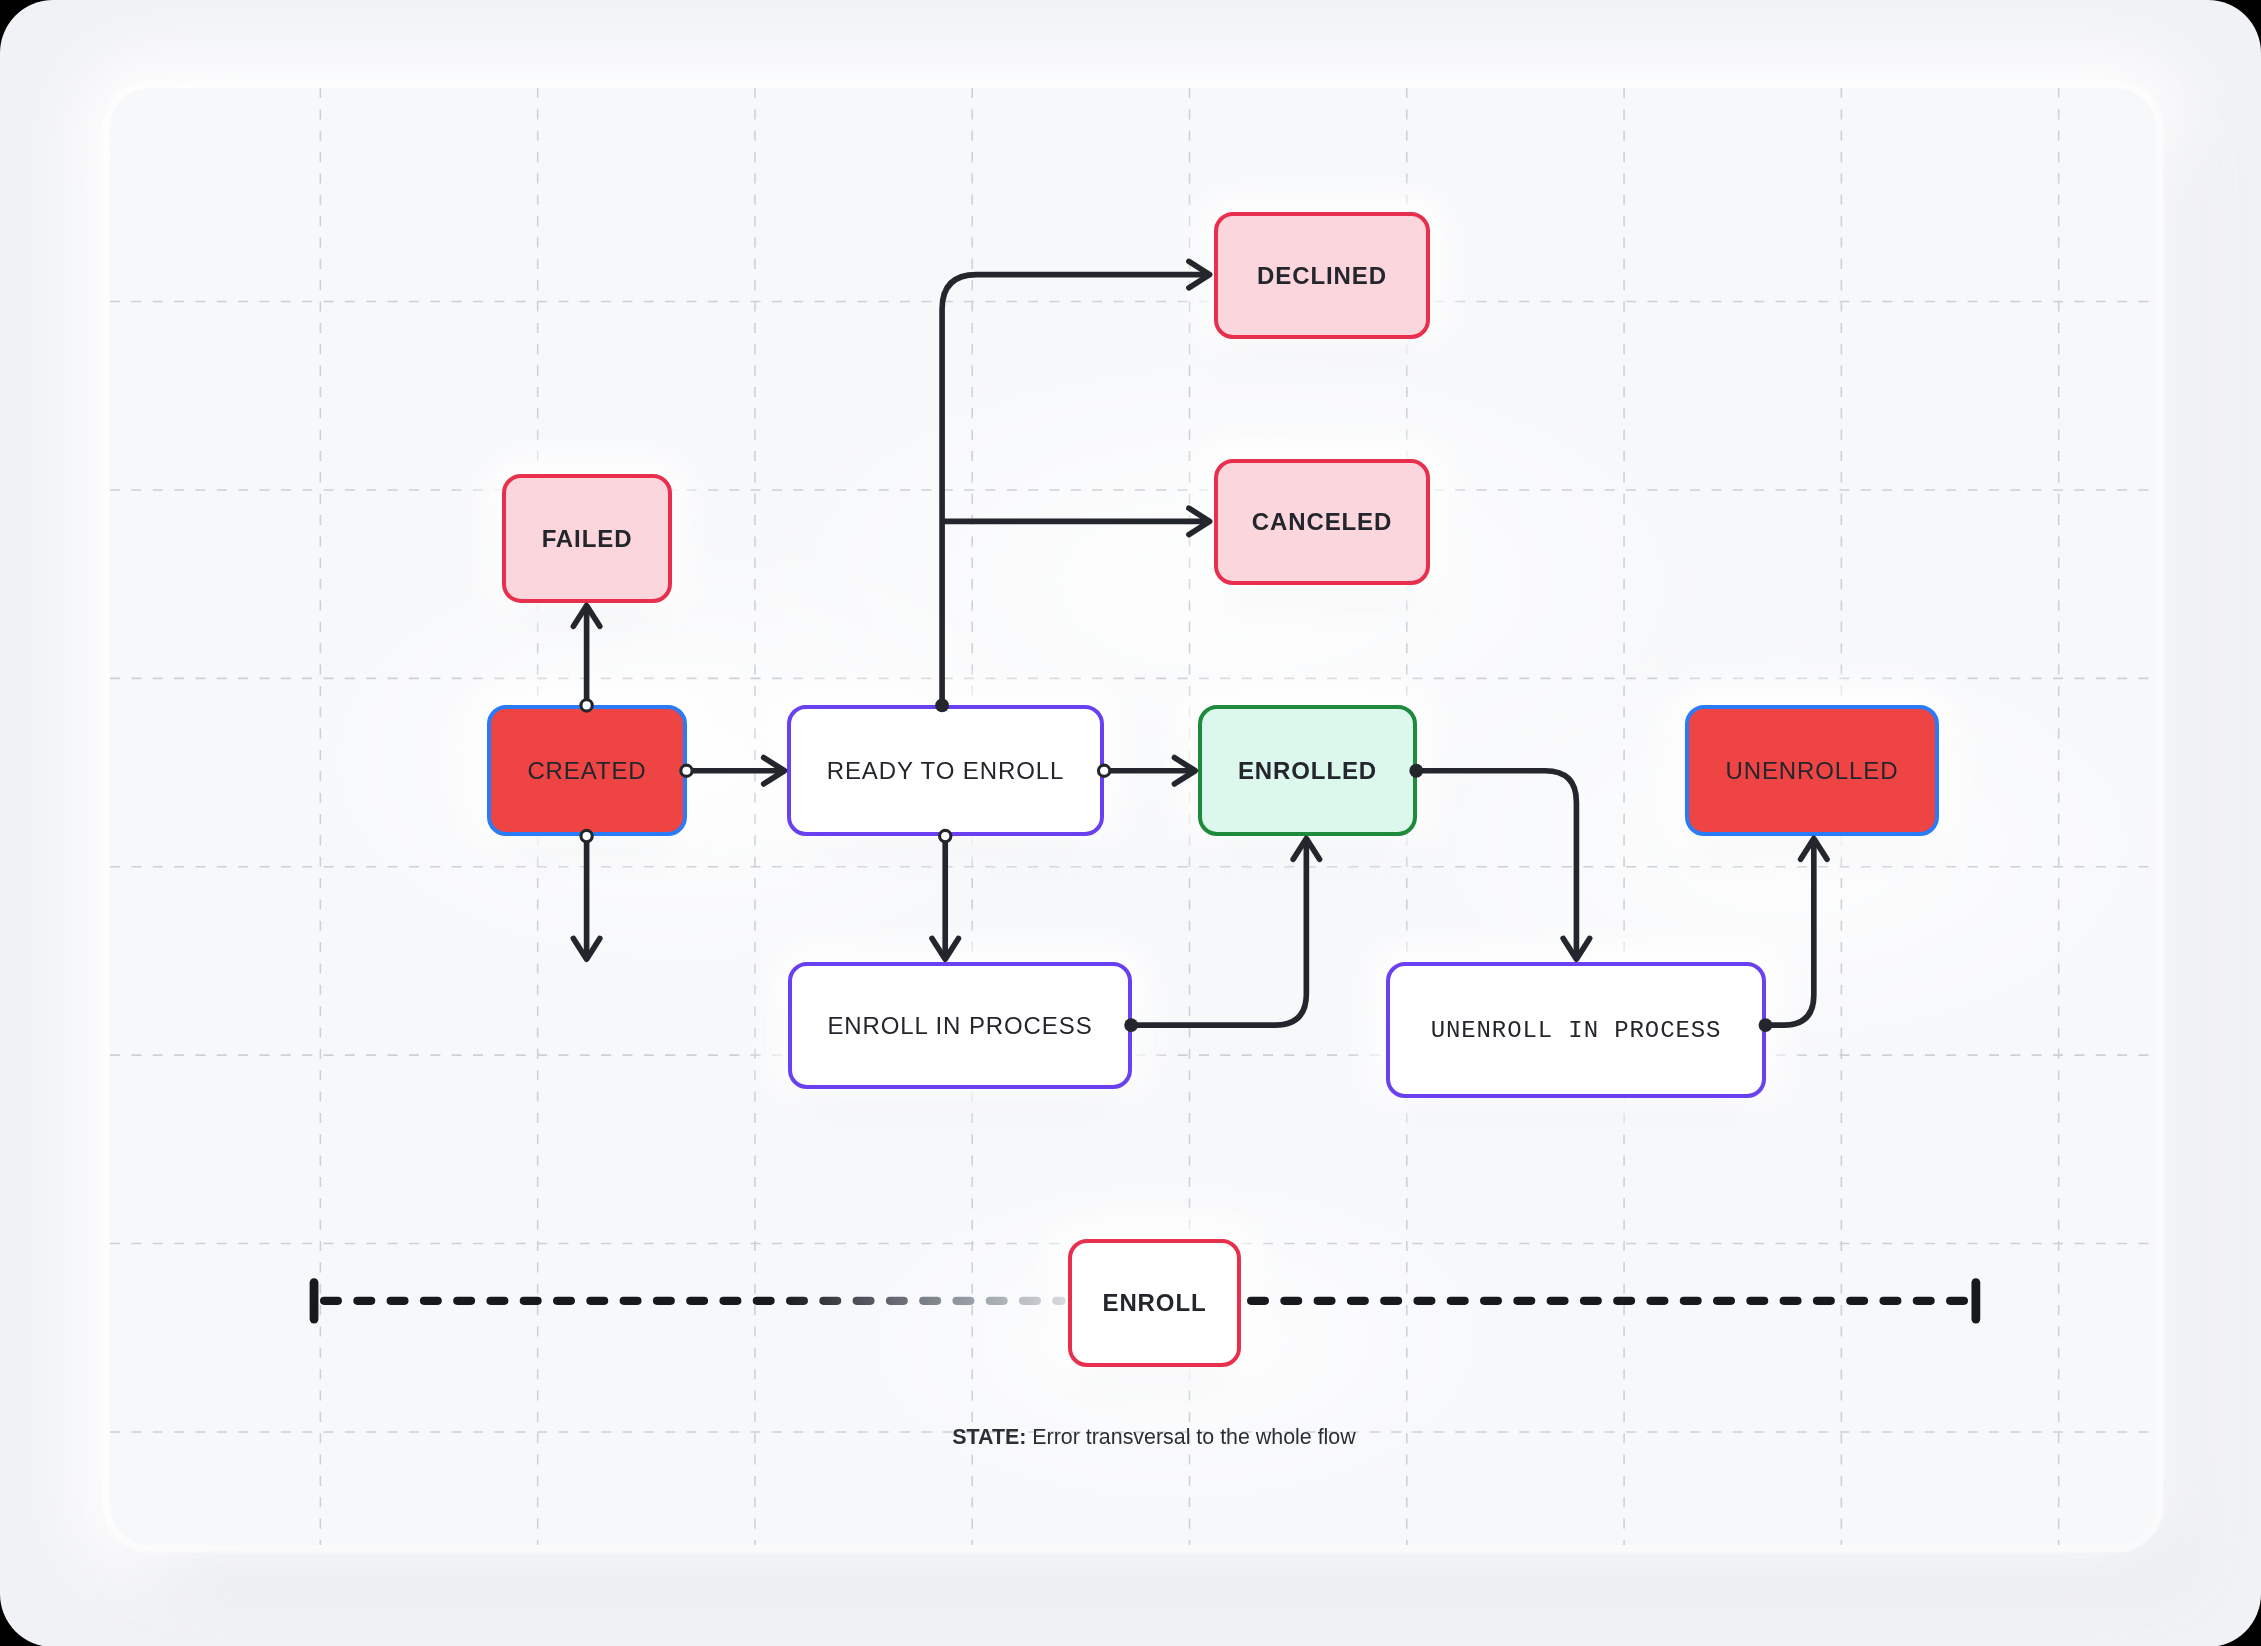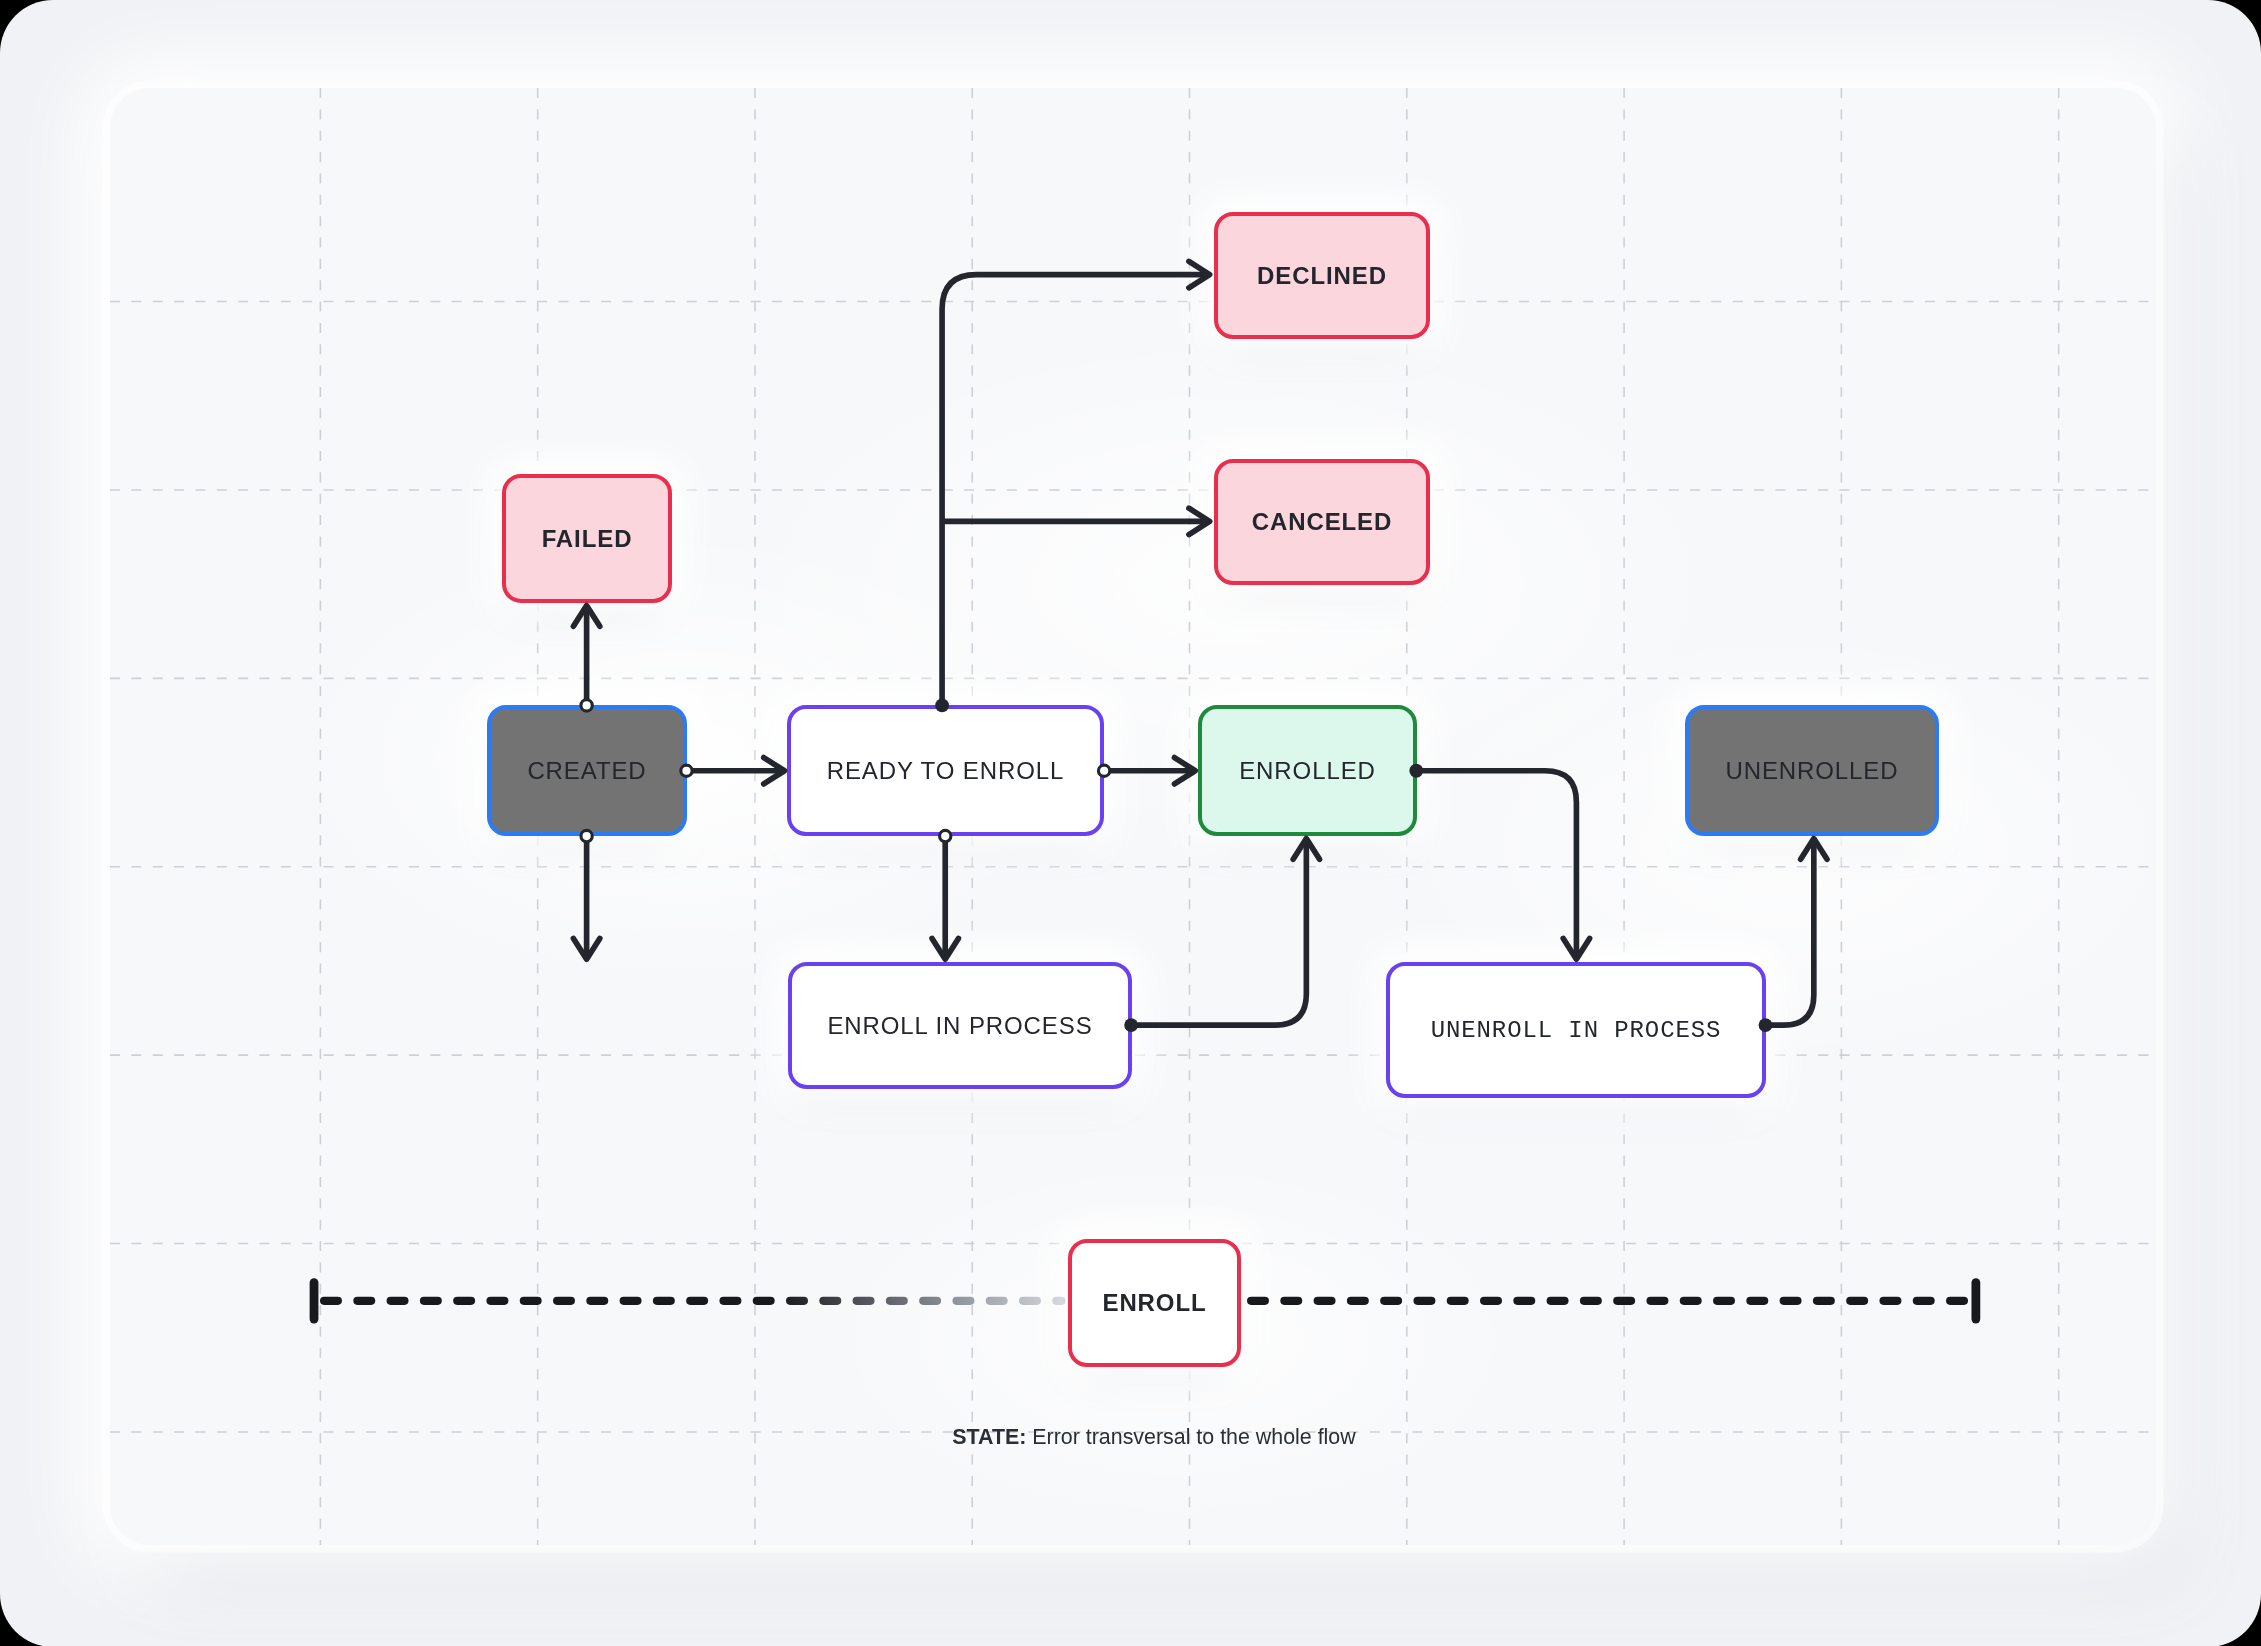--- a/index.html
+++ b/index.html
@@ -45,23 +45,23 @@
     display:flex;align-items:center;justify-content:center;
     background:#fff;
     border:4.4px solid var(--ink);
     border-radius:19px;
     box-sizing:border-box;
     font-size:24px;letter-spacing:0.9px;color:var(--ink);
     text-align:center;white-space:nowrap;
     box-shadow:0 0 33px 17.6px rgba(255,255,255,0.92), 0 19px 35px -14px rgba(146,154,168,0.35);
   }
   .node.danger{background:var(--pink);border-color:var(--red);font-weight:700;}
-  .node.success{background:var(--green-fill);border-color:var(--green-border);font-weight:400;text-align:right;}
+  .node.success{background:var(--green-fill);border-color:var(--green-border);font-weight:700;text-align:right;}
   .node.error{background:#fff;border-color:var(--red);font-weight:700;}
-  .node.blue{background:#737373;border-color:var(--blue);font-weight:400;}
+  .node.blue{background:#ef4444;border-color:var(--blue);font-weight:400;}
   .node.purple{background:#fff;border-color:var(--purple);font-weight:400;}
 
   .caption{
     position:absolute;z-index:2;
     left:1154px;top:1425px;transform:translateX(-50%);
     font-size:21.4px;color:#2A2E35;white-space:nowrap;
   }
   .caption b{font-weight:700;}
 
   .edge{stroke:var(--ink);stroke-width:9;fill:none;}

